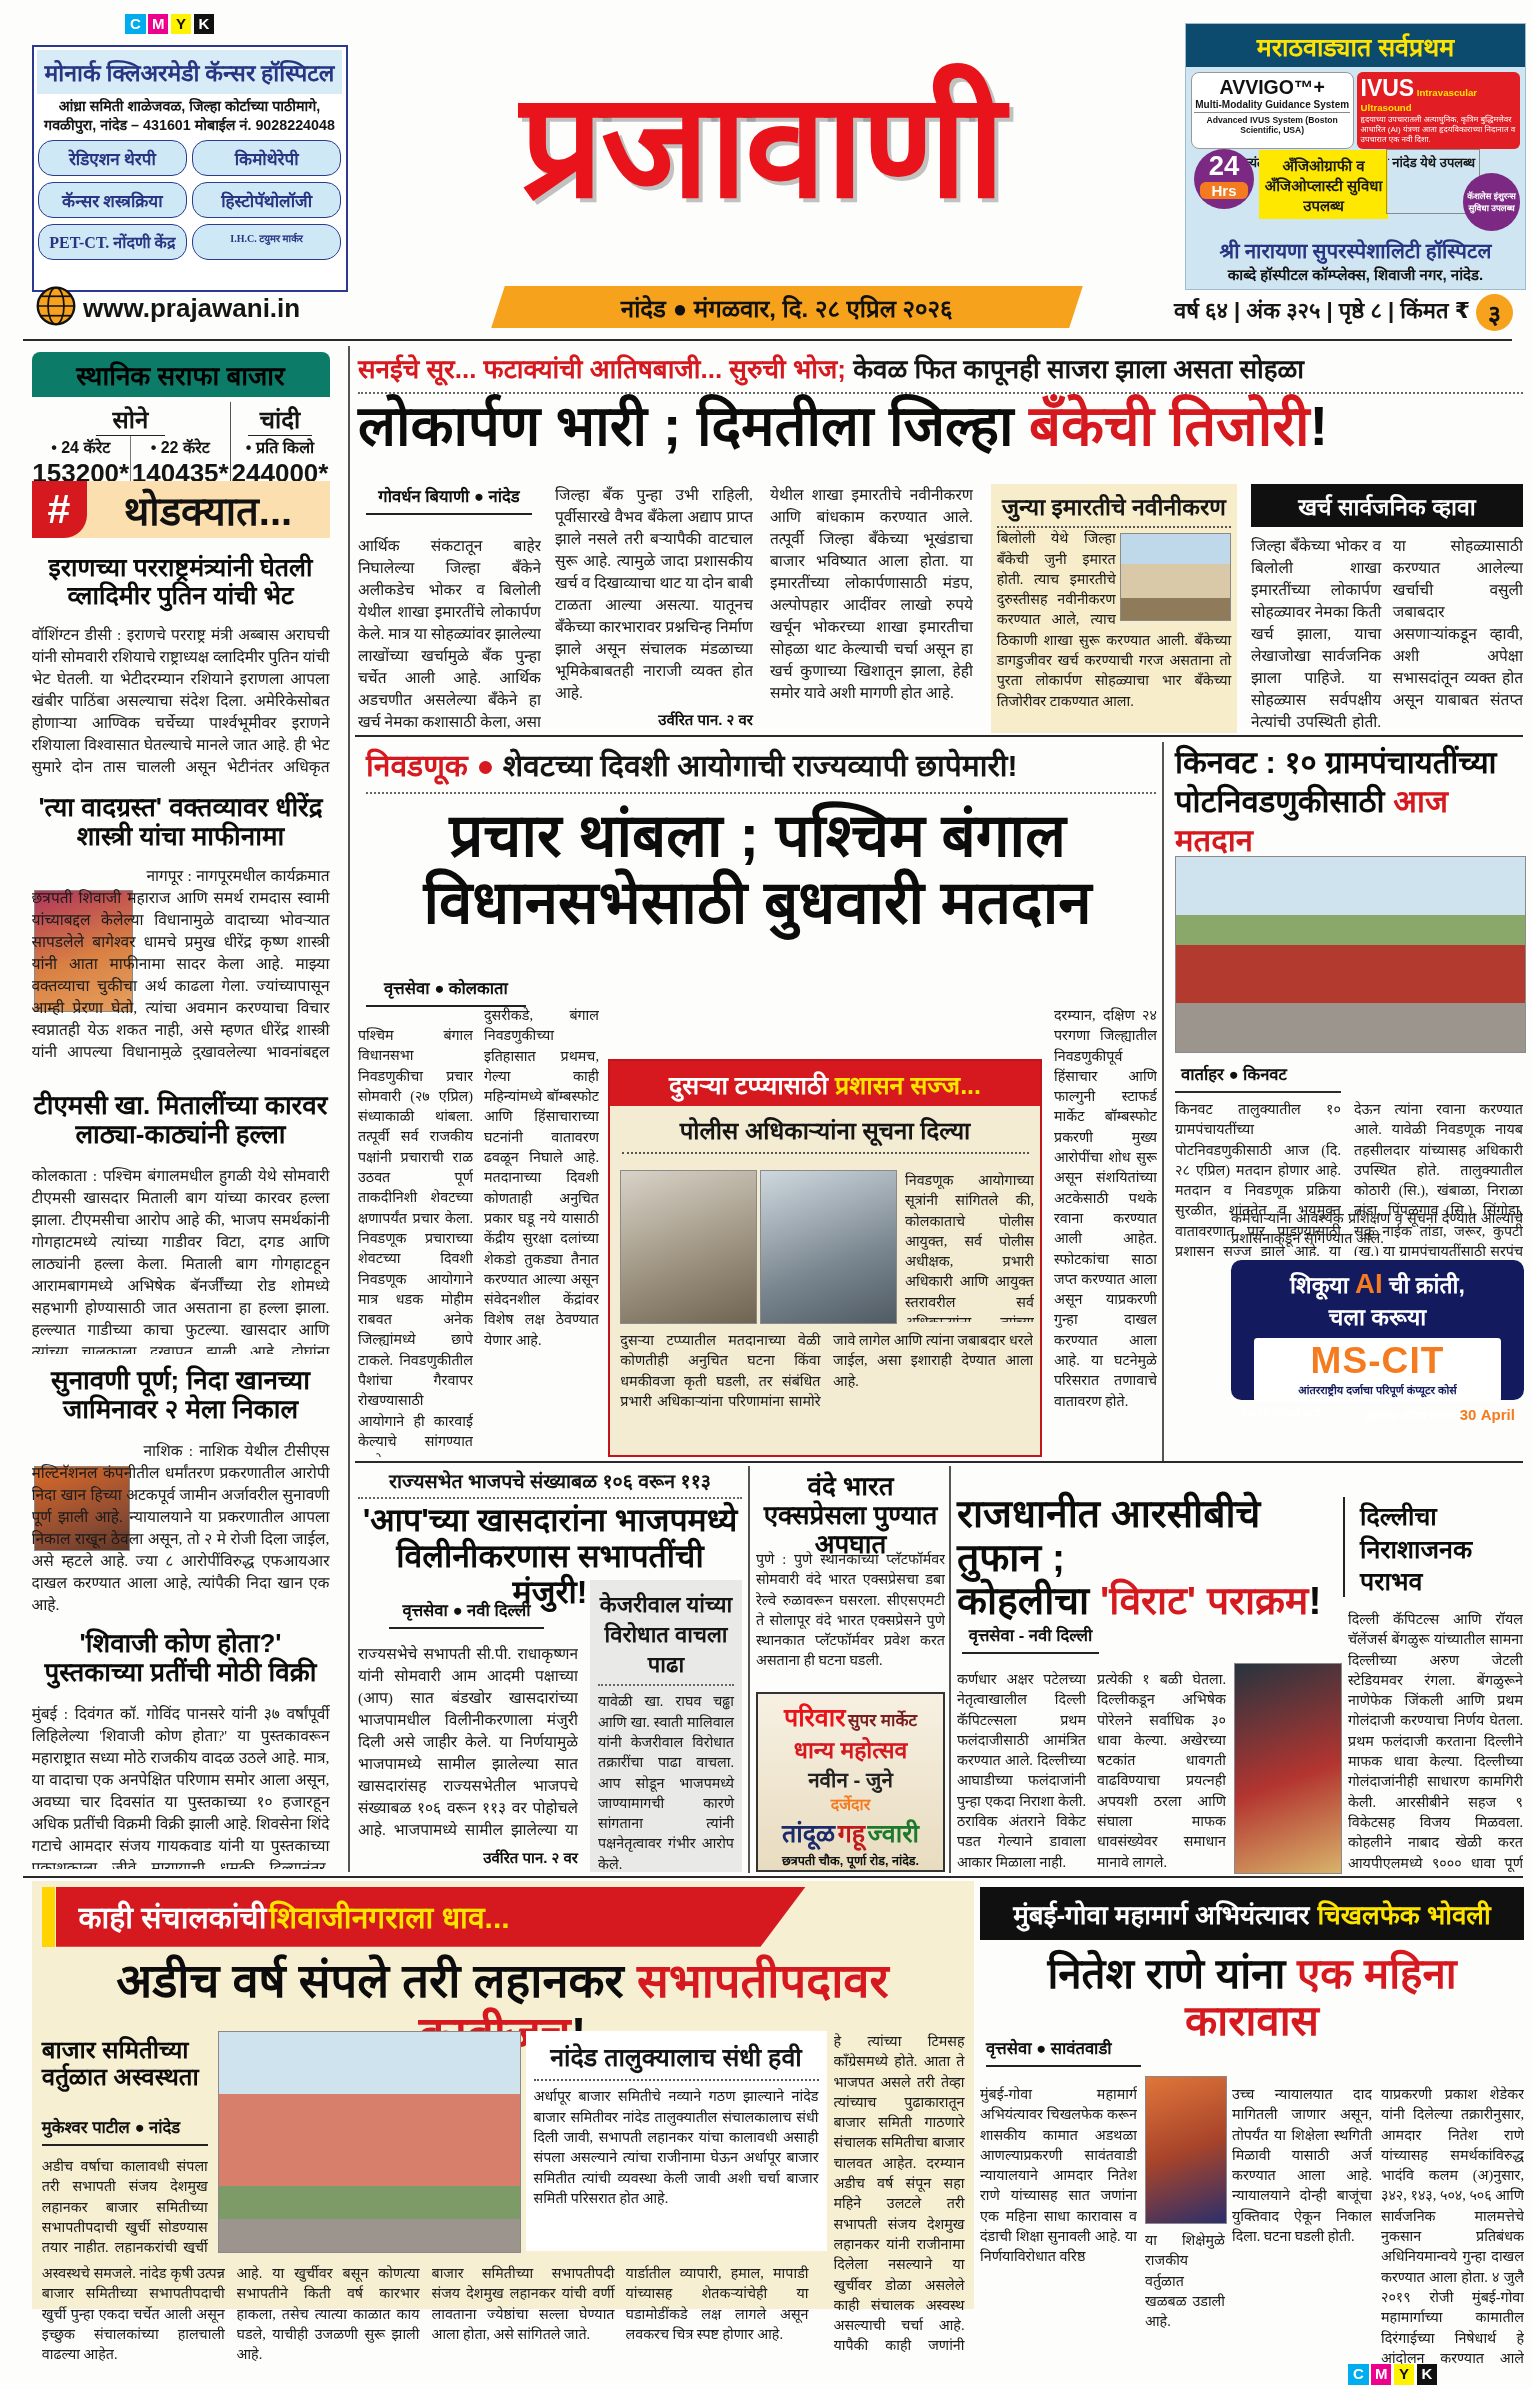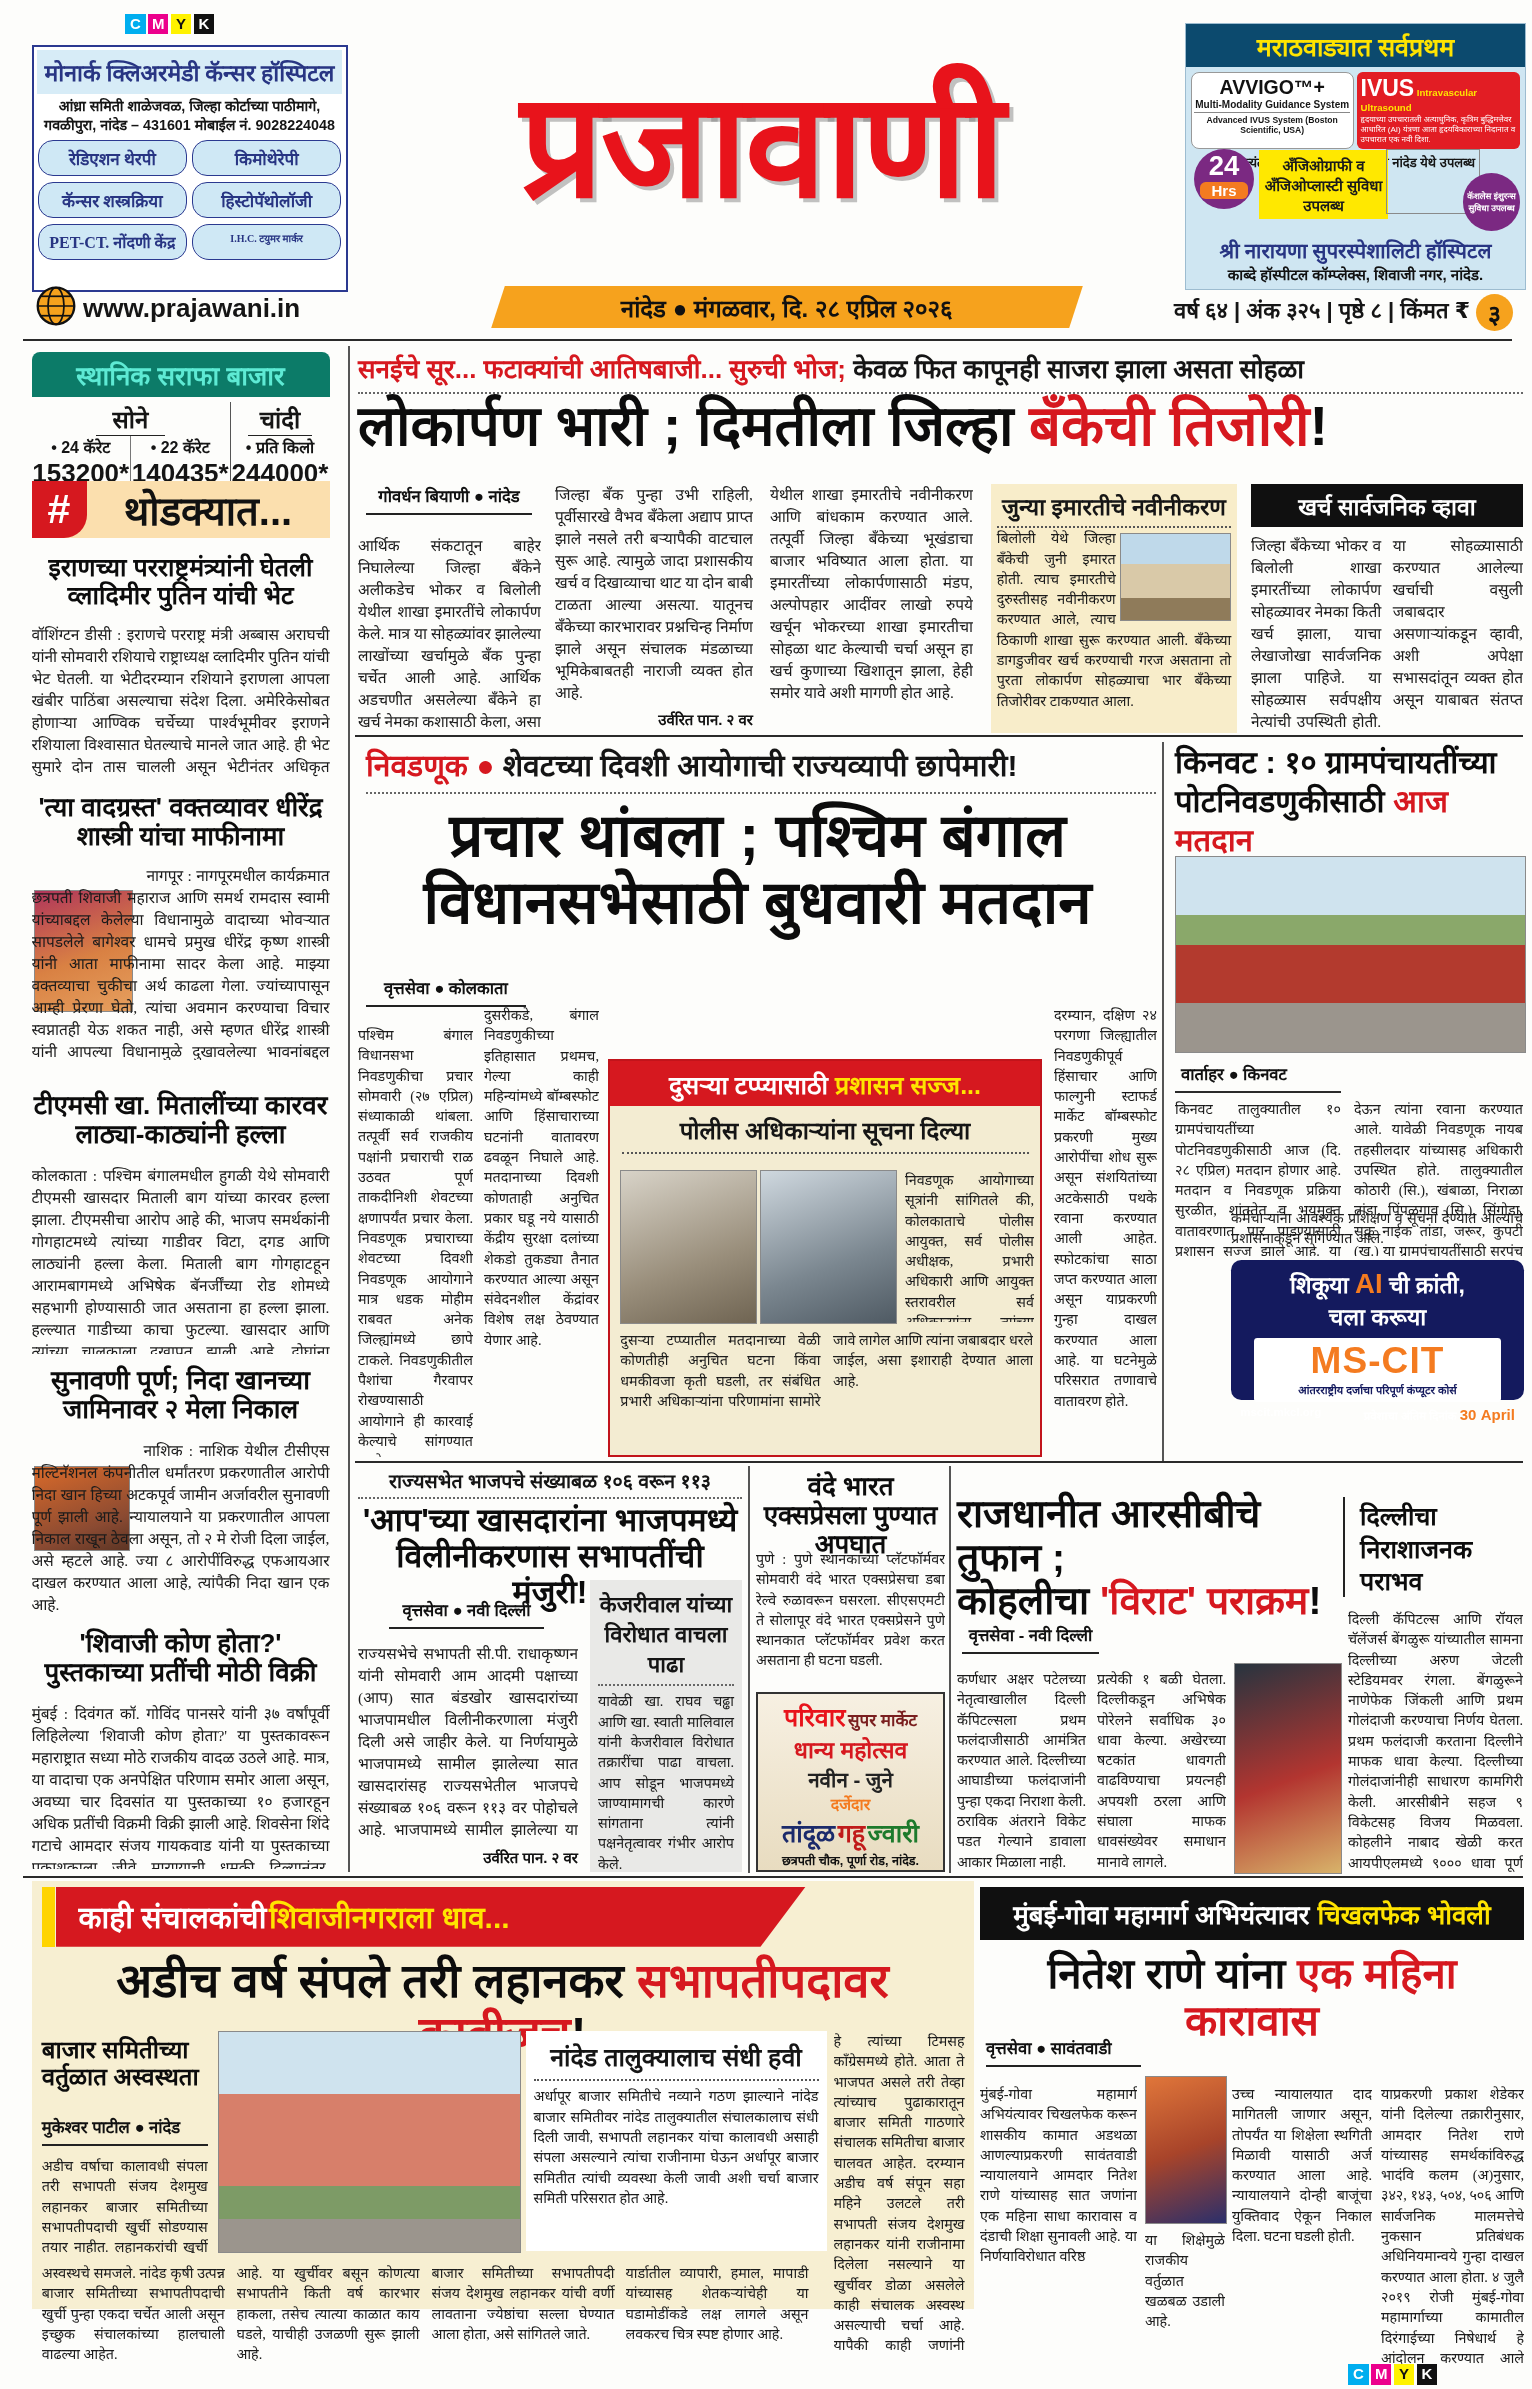--- a/index.html
+++ b/index.html
@@ -26,21 +26,21 @@
   .cmyk span{display:block;width:20.6px;height:20.6px;font-weight:bold;font-size:15px;line-height:20.6px;
              text-align:center;color:#fff;}
   .datebar{background:#f6a21d;transform:skewX(-18deg);display:flex;align-items:center;justify-content:center;}
   .datebar-inner{transform:skewX(18deg);font-weight:900;font-size:24px;color:#111;}
   .price-circ{display:inline-flex;width:37px;height:37px;border-radius:50%;background:#f6a21d;color:#111;
               font-weight:900;font-size:25px;align-items:center;justify-content:center;vertical-align:middle;}
   
   .box-blue{border:2.9px solid #2b3990;background:#fff;}
   .pill{border:1.7px solid #2b3990;background:#cfe8f5;border-radius:15px;text-align:center;
         font-weight:900;color:#283583;font-family:"Liberation Serif",serif;}
-  .teal-head{background:#0c7b68;color:#5eead4;font-weight:900;text-align:center;border-radius:8px 8px 0 0;}
+  .teal-head{background:#0c7b68;color:#000000;font-weight:900;text-align:center;border-radius:8px 8px 0 0;}
   .ph{border:0.6px solid #8a8a8a;}
   .rule-h{background:#2a2a2a;}
   .rule-v{background:#555;}
   .graybox{background:#e9e9e7;}
   .creambox{background:#f8edca;}
   .blackbar{background:#101010;color:#fff;font-weight:900;text-align:center;}
   .redband{background:#d6181f;color:#fff;font-weight:900;text-align:center;}
   .yellow{color:#ffe400;}
   .navy-ad{background:#141a5e;border-radius:10.3px;color:#fff;text-align:center;}
   .orange{color:#f47b20;}

